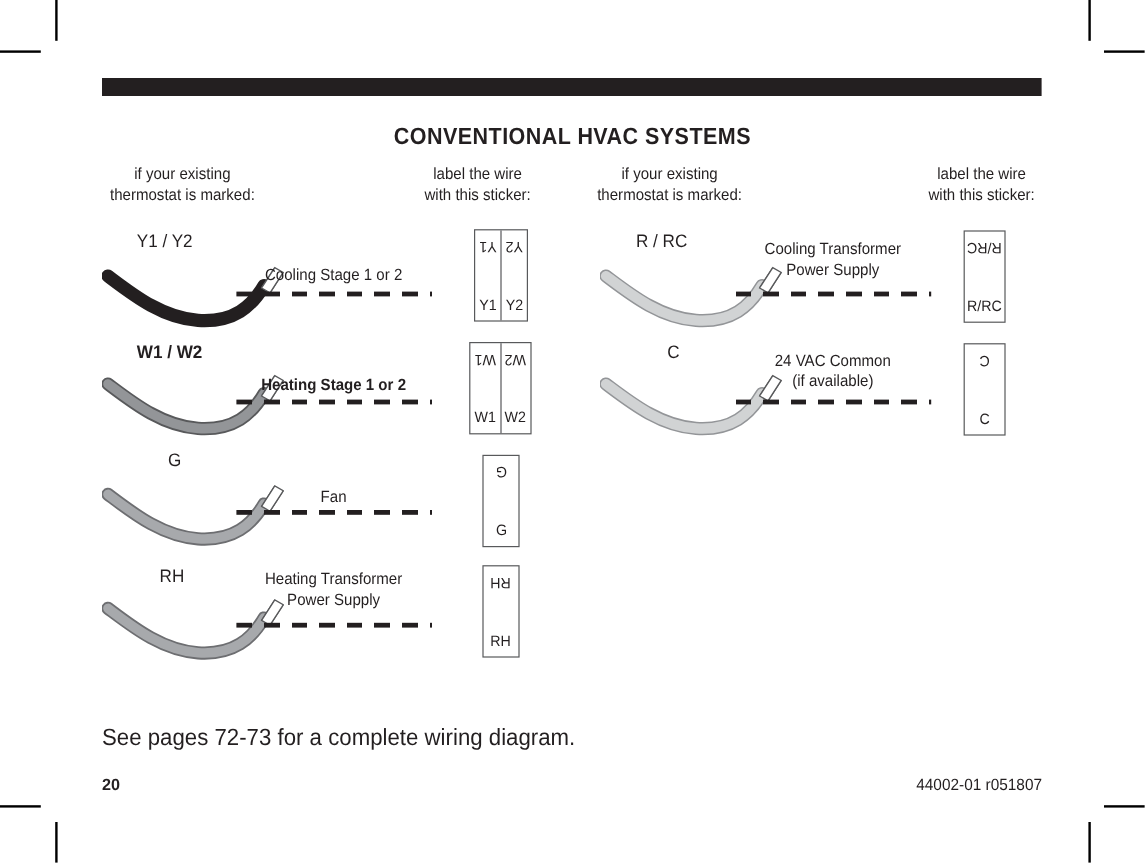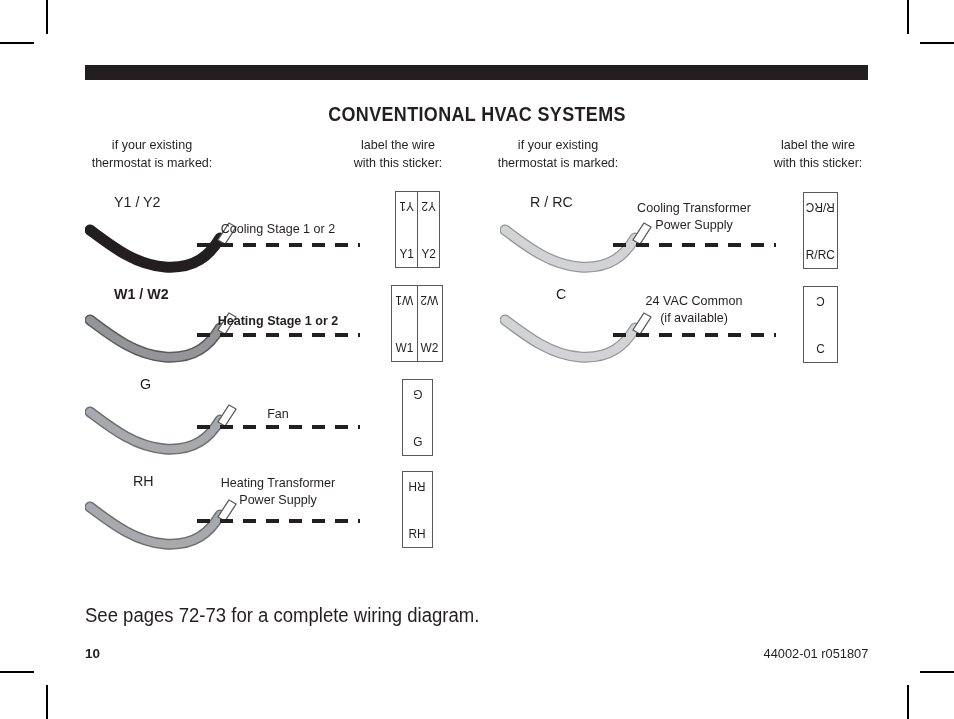--- a/index.html
+++ b/index.html
@@ -325,14 +325,14 @@
 </div>
 
 <div class="sticker" style="left:803px; top:286px; width:35px; height:77px;">
   <div class="sticker-cell">
     <span class="st-top">C</span>
     <span class="st-bot">C</span>
   </div>
 </div>
 
 <div id="see-pages">See pages 72-73 for a complete wiring diagram.</div>
-<div id="page-number">10</div>
+<div id="page-number">20</div>
 <div id="doc-code">44002-01 r051807</div>
 
 </body></html>

